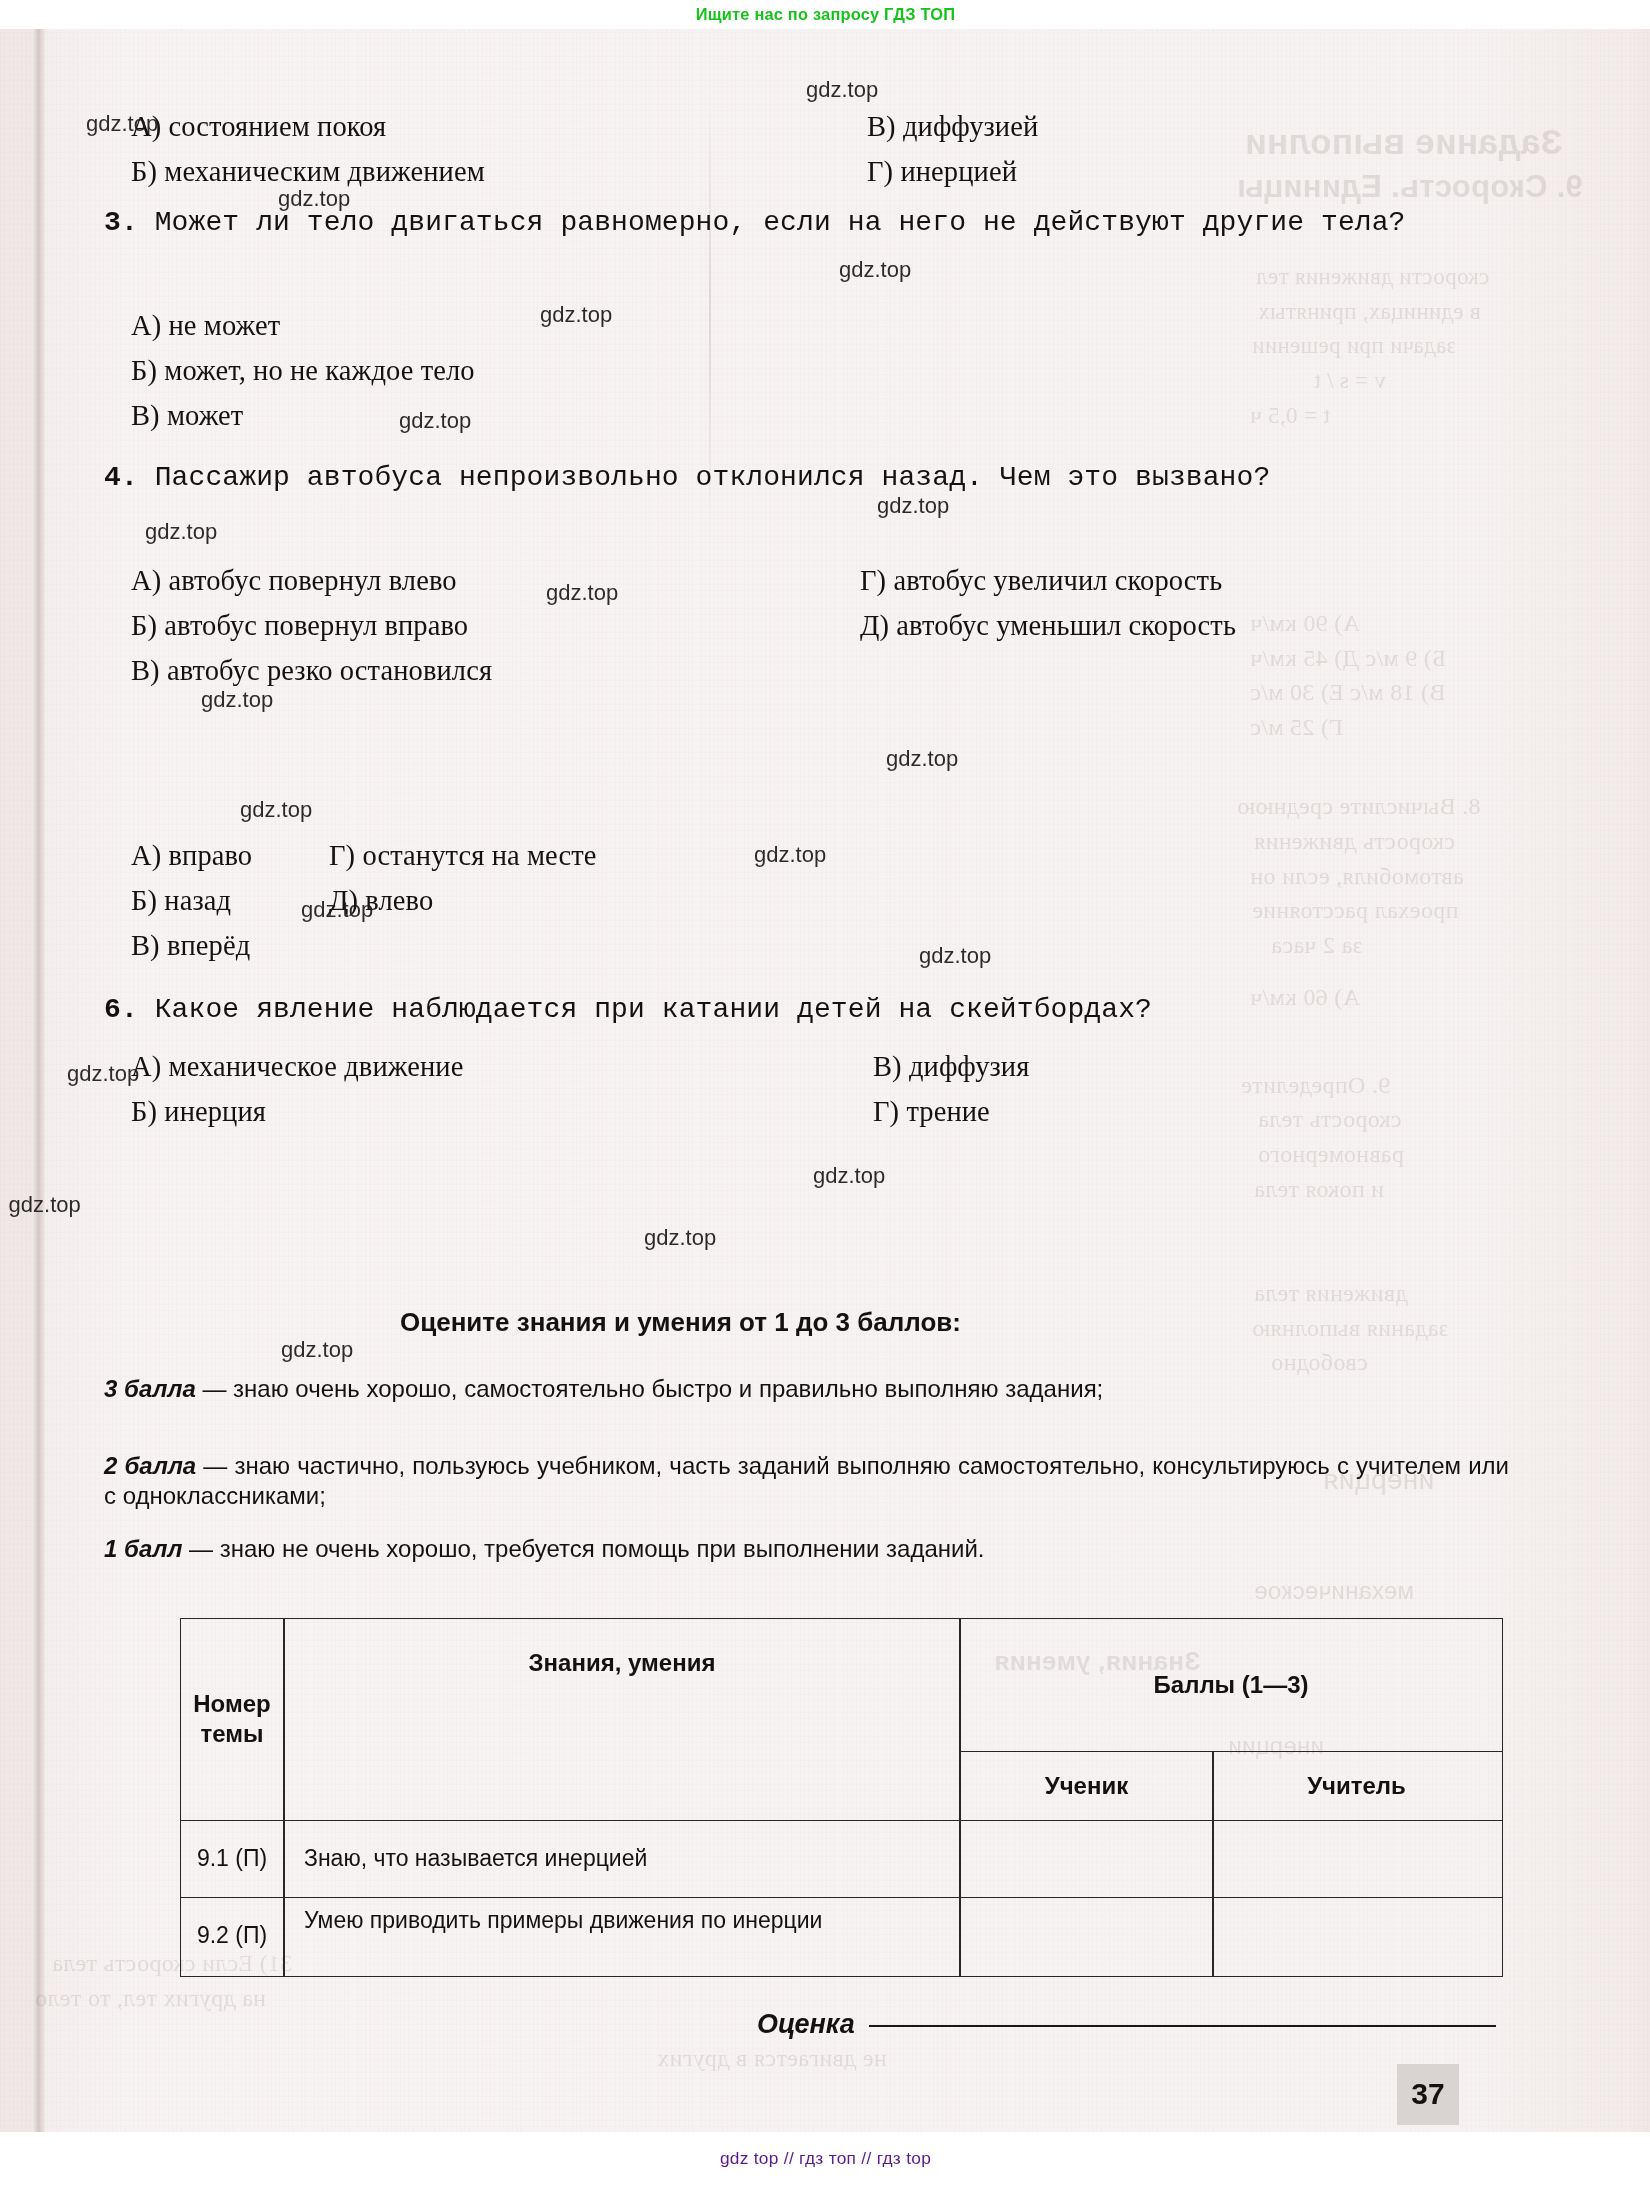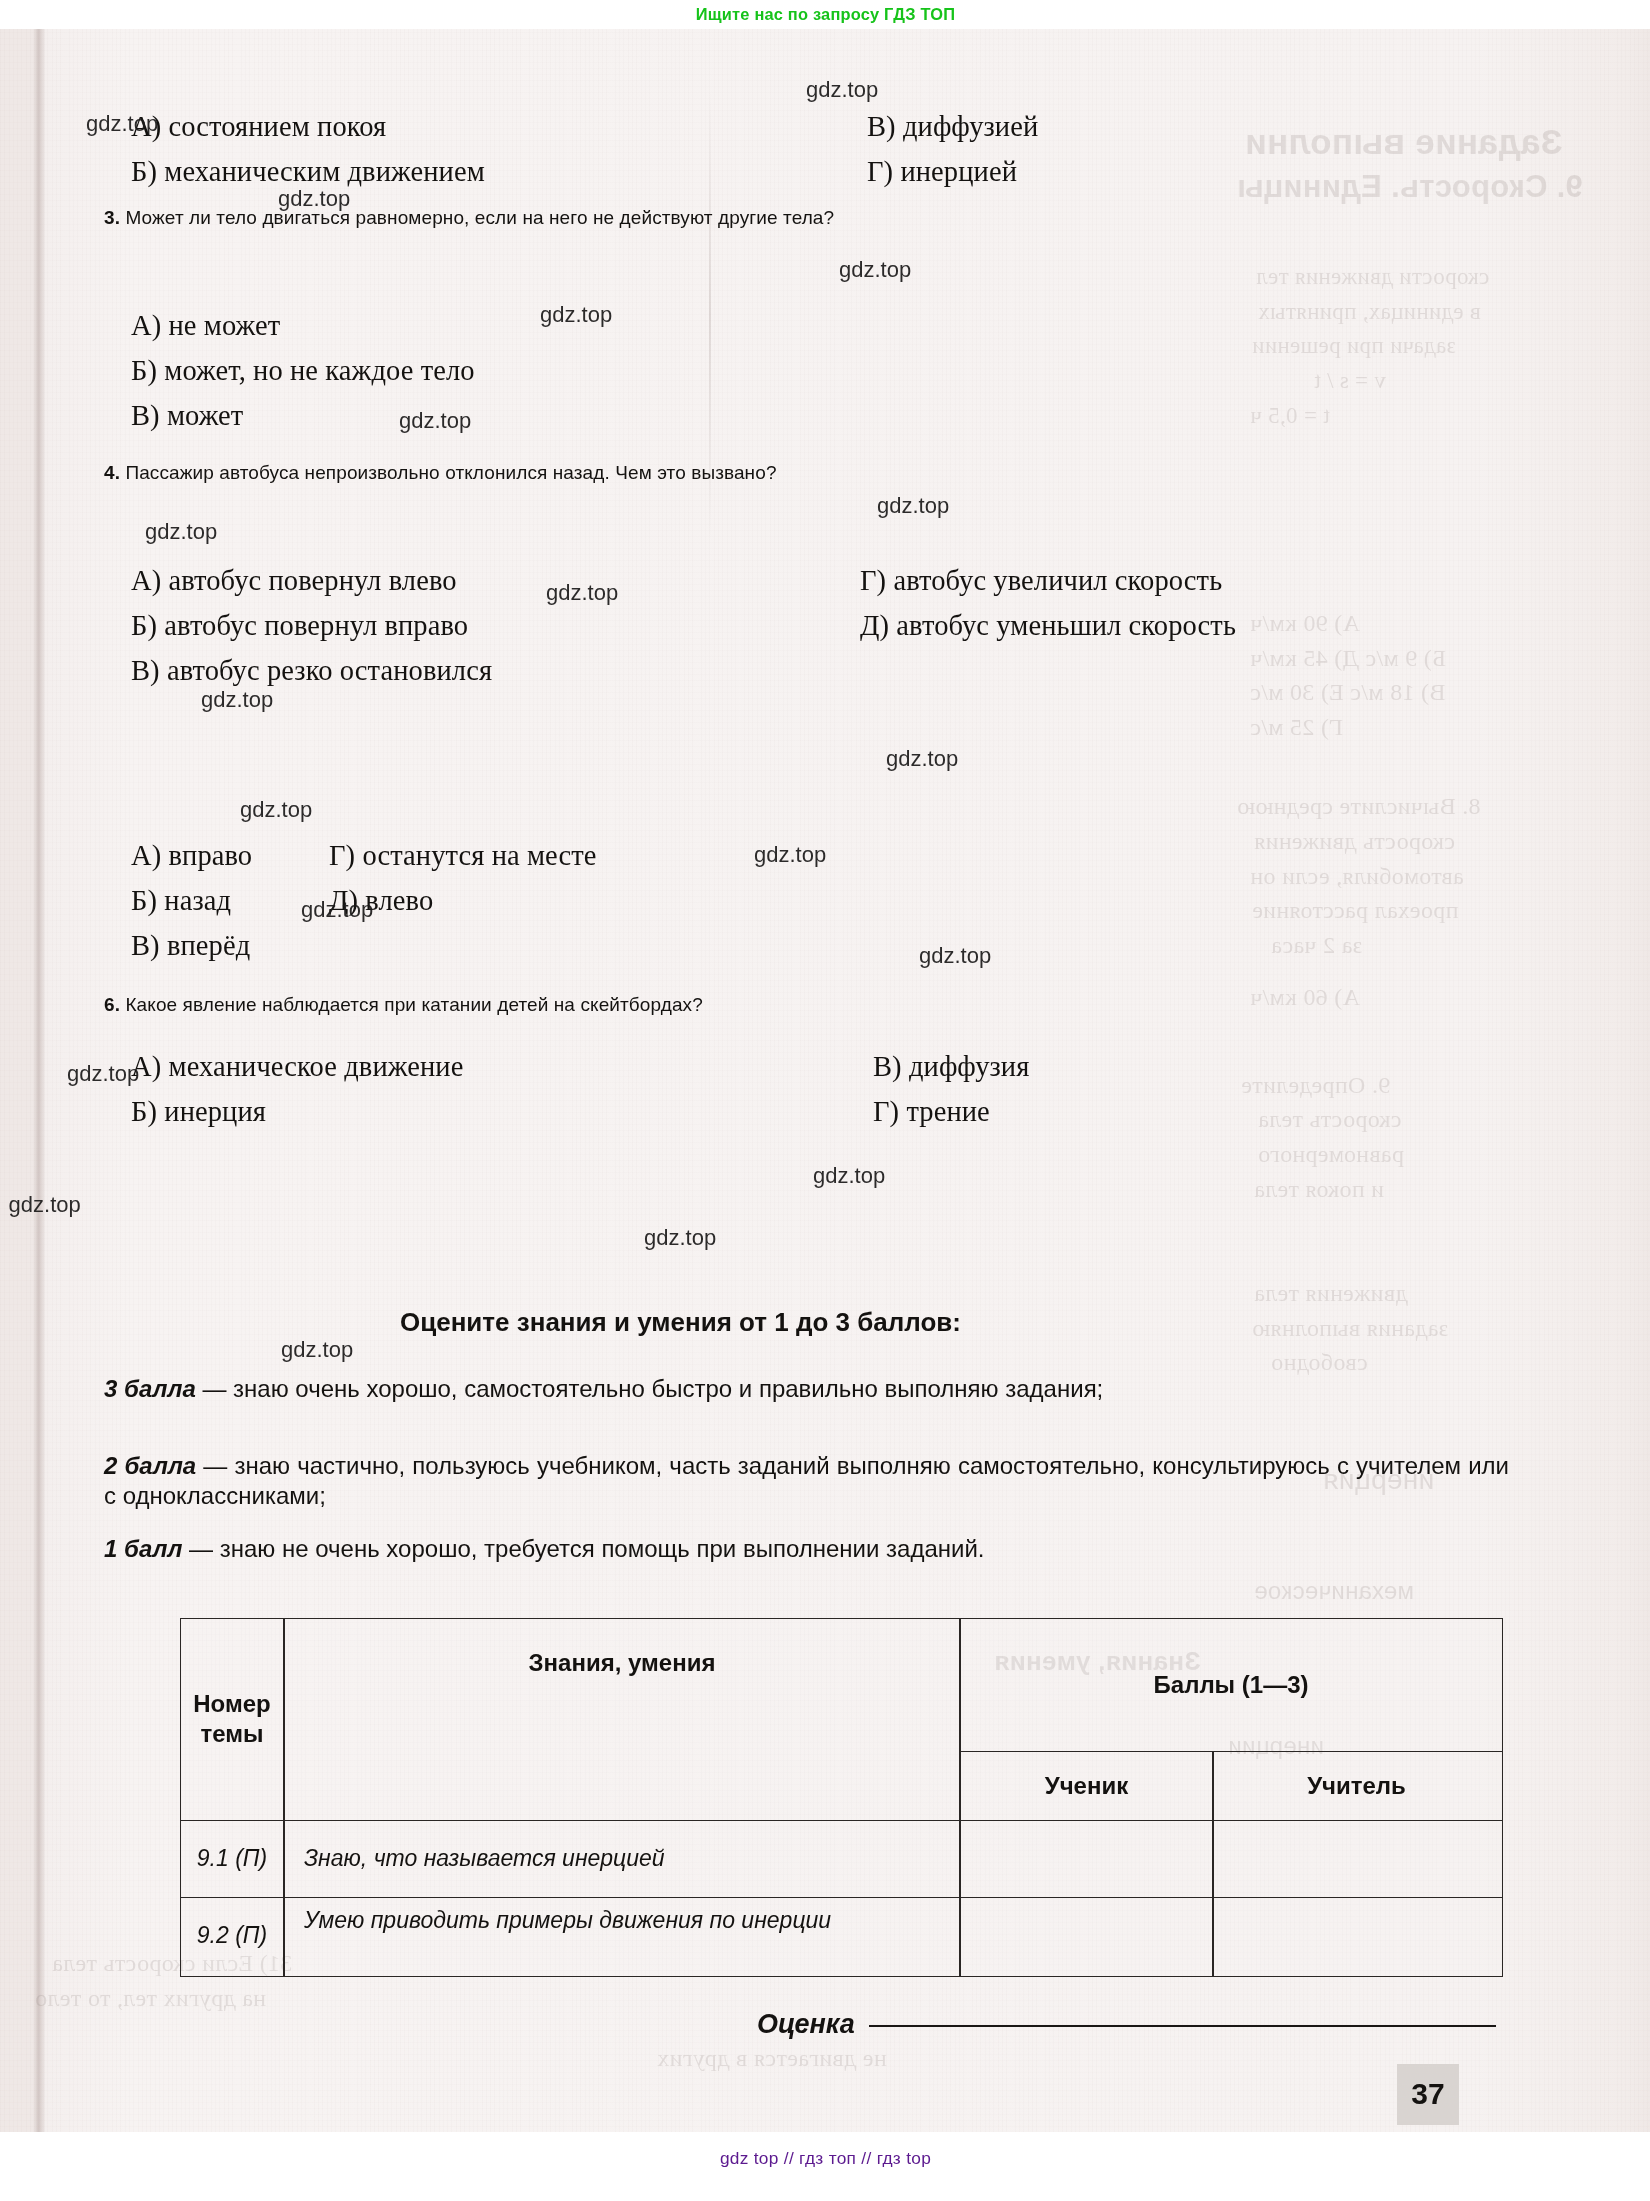--- a/index.html
+++ b/index.html
@@ -52,22 +52,22 @@
   }
 
   
   #content{
     position:absolute;left:0;top:0;width:1651px;height:2104px;
   }
 
   .qnum{font-weight:700;}
   .qtext{
     position:absolute;
-    font-family:Liberation Sans, sans-serif;
-    font-size:19px;color:#141210;
+    font-family:Liberation Mono, monospace;
+    font-size:28px;color:#141210;
     line-height:1.22;
     text-align:justify;
     text-align-last:left;
     letter-spacing:0.1px;
   }
   .opt{
     position:absolute;
     font-family:"Liberation Serif", serif;
     font-size:28.5px;color:#141210;
     white-space:nowrap;
@@ -103,21 +103,21 @@
   #rubric-table .hline{position:absolute;left:0;right:0;height:1.7px;background:#2a2624;}
   .cellhead{
     position:absolute;
     font-weight:700;font-size:24px;
     display:flex;align-items:center;justify-content:center;
     text-align:center;line-height:1.25;
   }
   .cellbody{
     position:absolute;
     font-size:23px;line-height:1.3;
-    display:flex;align-items:center;font-style:italic;
+    display:flex;align-items:center;
   }
   .cellbody.ctr{justify-content:center;text-align:center;}
   .cellbody.just{display:block;text-align:justify;text-align-last:left;padding-top:7px;}
 
   
   #ocenka-wrap{position:absolute;left:757px;top:1980px;display:flex;align-items:baseline;}
   #ocenka-label{
     font-family:"Liberation Sans", sans-serif;
     font-weight:700;font-style:italic;font-size:27px;color:#141210;
     white-space:nowrap;

